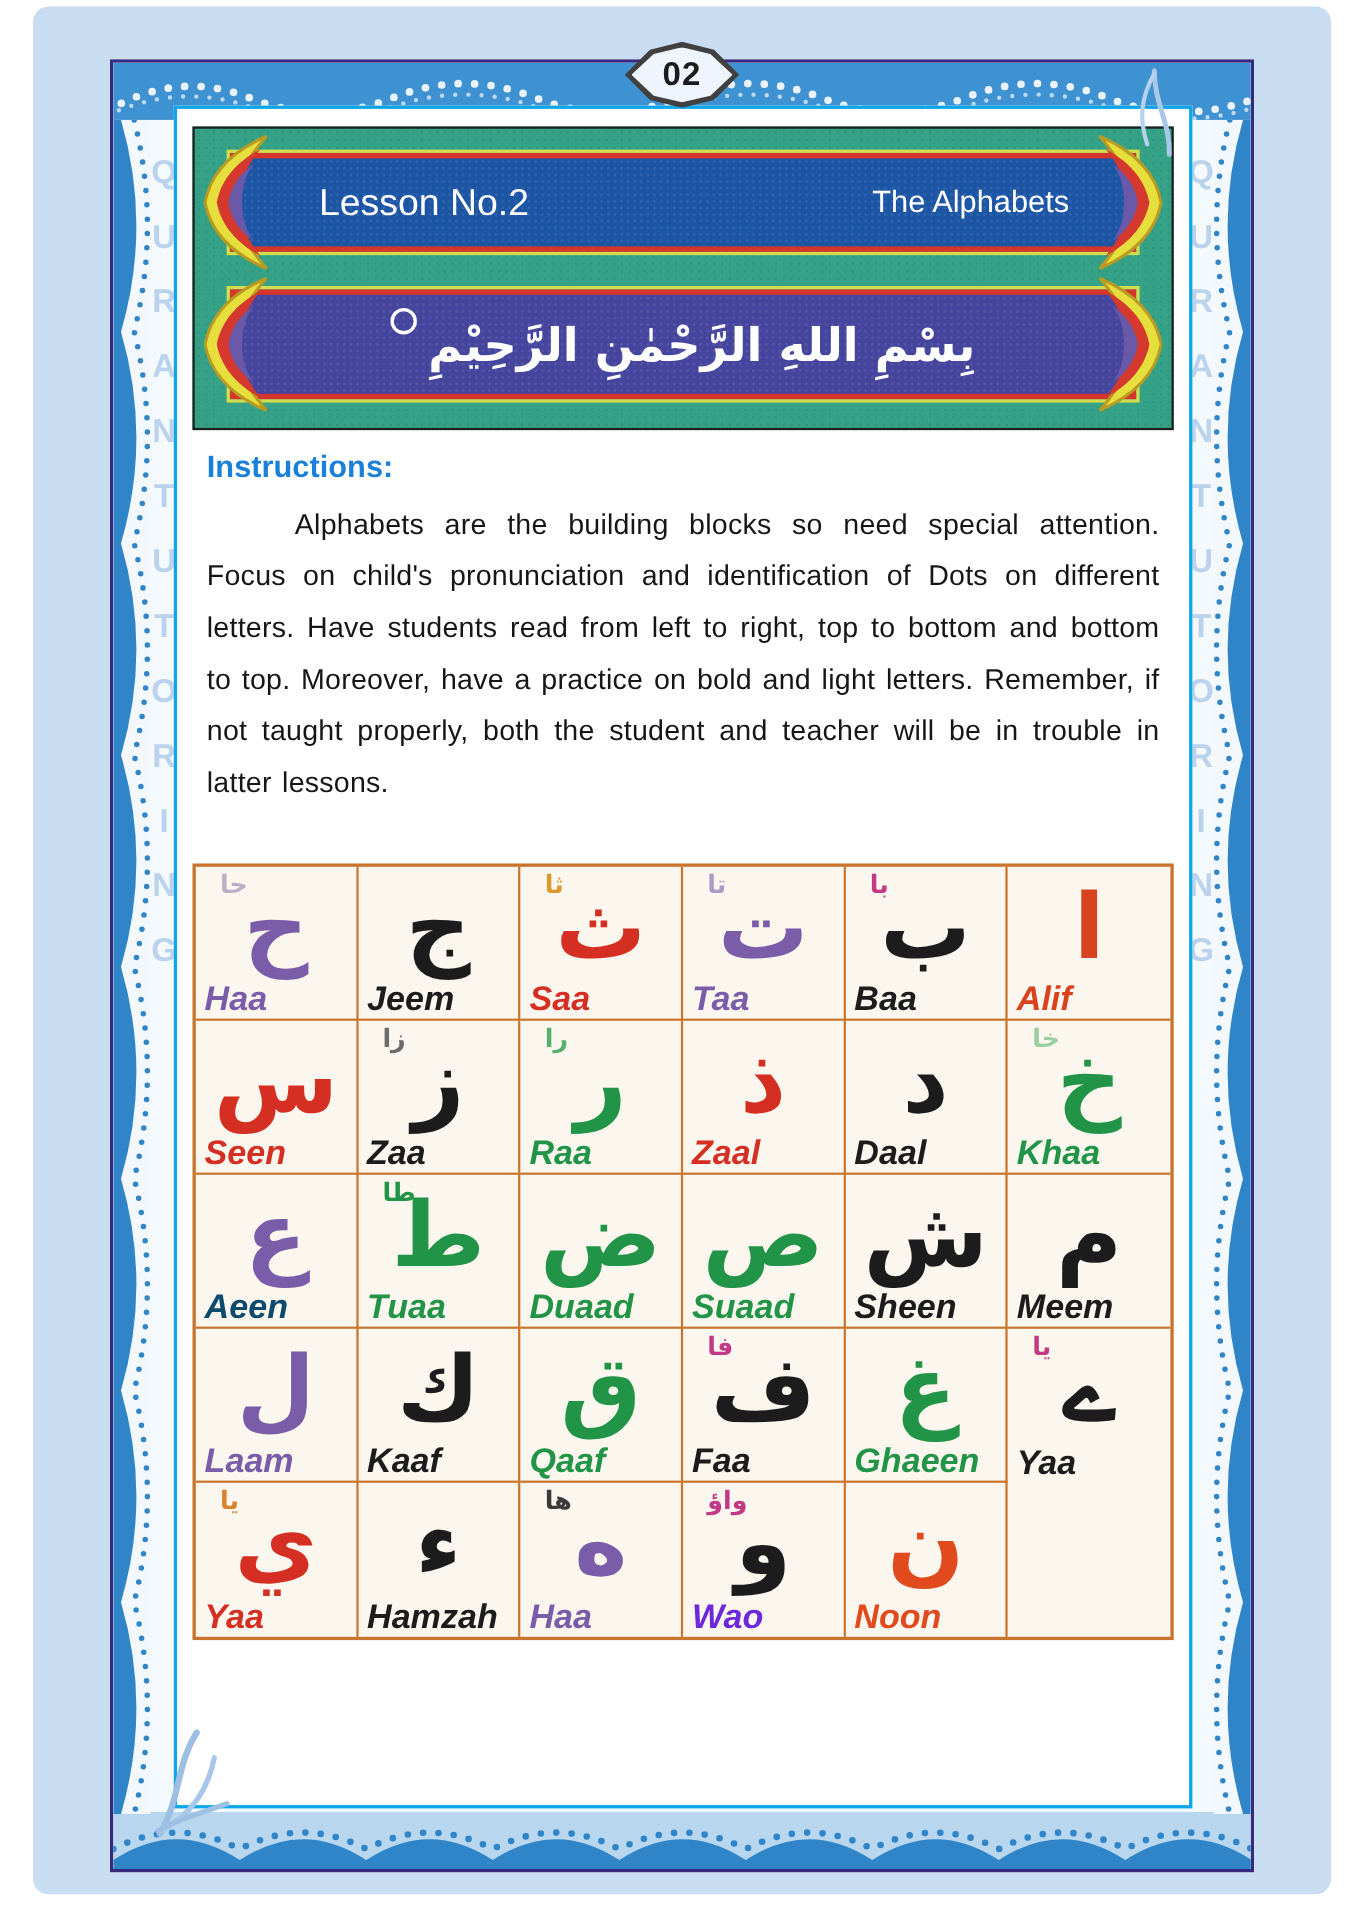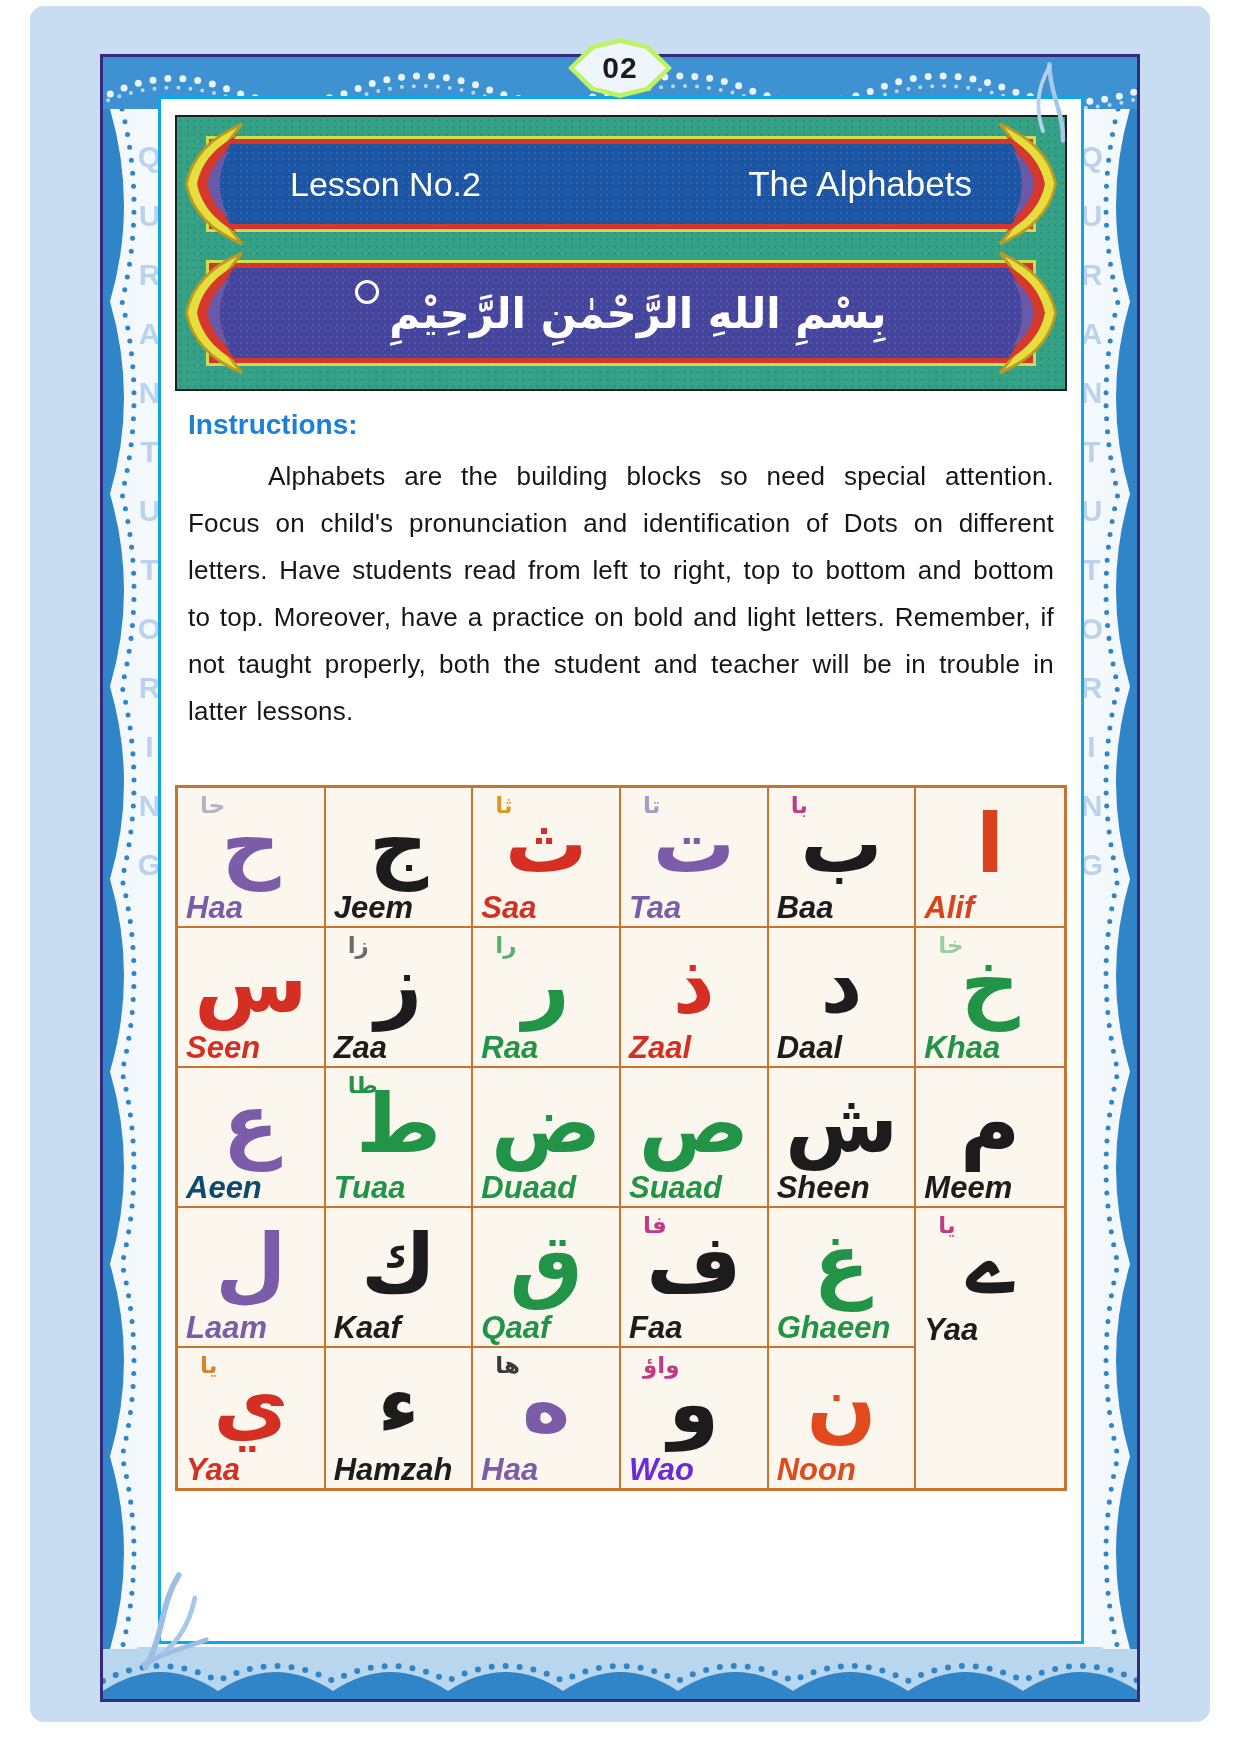--- a/index.html
+++ b/index.html
@@ -27,21 +27,21 @@
     letter-spacing:26px;font-size:30px;font-weight:bold;color:#bad2ec;
   }
   .wm-left{left:130px;}
   .wm-right{right:132px;}
   .flourish{position:absolute;z-index:3;}
   .fl-bl{left:136px;top:1555px;width:95px;height:120px;}
   .fl-tr{right:156px;top:70px;width:80px;height:90px;transform:rotate(150deg);}
   
   .badge{
     position:absolute;left:50%;top:38px;transform:translateX(-50%);
-    width:104px;height:60px;z-index:5;background:#bef264;
+    width:104px;height:60px;z-index:5;background:#404040;
     clip-path:polygon(0% 50%,22% 12%,50% 0%,78% 12%,100% 50%,78% 88%,50% 100%,22% 88%);
     display:flex;align-items:center;justify-content:center;
   }
   .badge-inner{
     width:92px;height:50px;background:#eef5fc;
     clip-path:polygon(0% 50%,22% 12%,50% 0%,78% 12%,100% 50%,78% 88%,50% 100%,22% 88%);
     display:flex;align-items:center;justify-content:center;
     font-size:30px;font-weight:bold;color:#1b1b1b;letter-spacing:1px;
   }
   
@@ -68,21 +68,21 @@
     background-image:radial-gradient(rgba(255,255,255,0.09) 1px,transparent 1.4px);
     background-size:6px 6px;
   }
   .bar-indigo{
     height:100px;margin-top:34px;justify-content:center;gap:10px;
     background-color:#45459e;
     background-image:radial-gradient(rgba(255,255,255,0.09) 1px,transparent 1.4px);
     background-size:6px 6px;
   }
   .lesson{margin-left:76px;font-size:34px;color:#ffffff;}
-  .btitle{margin-left:auto;margin-right:56px;font-size:35px;color:#ffffff;}
+  .btitle{margin-left:auto;margin-right:56px;font-size:28px;color:#ffffff;}
   .bismillah{
     font-family:"DejaVu Sans",sans-serif;font-size:42px;font-weight:bold;
     color:#ffffff;direction:rtl;
   }
   .verse-circle{
     width:18px;height:18px;border:3px solid #ffffff;border-radius:50%;
     align-self:flex-start;margin-top:12px;
   }
   .orn{position:absolute;width:62px;height:124px;top:50%;z-index:2;}
   .orn-l{left:-32px;transform:translateY(-50%);}

